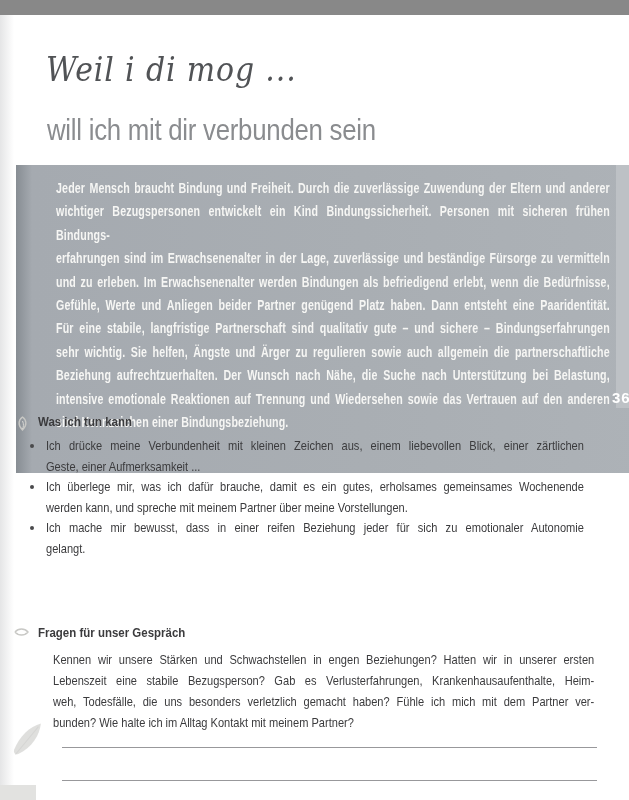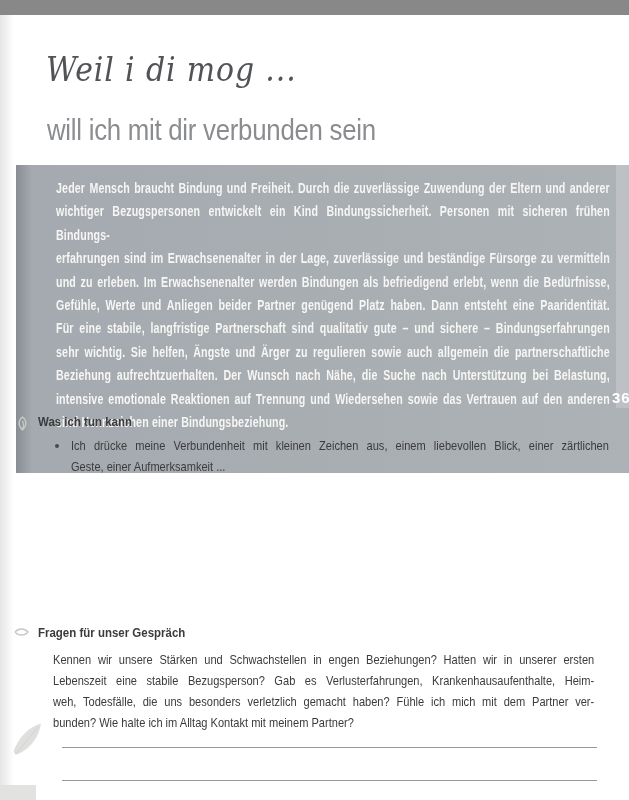--- a/index.html
+++ b/index.html
@@ -46,21 +46,21 @@
     position:absolute;left:596px;top:224px;width:33px;
     font-weight:700;font-size:15px;color:#fff;letter-spacing:1px;
   }
 
   .sec-icon{position:absolute;width:15px;height:17px;}
   .sec-heading{
     position:absolute;font-weight:700;font-size:13.5px;color:#3b3b3d;
     transform:scaleX(.85);transform-origin:0 0;white-space:nowrap;
   }
 
-  .bullets{position:absolute;left:55px;top:421px;width:560px;}
+  .bullets{position:absolute;left:30px;top:421px;width:560px;}
   .bullet-item{position:relative;padding-left:16px;}
   .dot{position:absolute;left:0;top:8px;width:4px;height:4px;border-radius:50%;background:#4a4a4c;}
   .btext{
     width:656px;transform:scaleX(.82);transform-origin:0 0;
     font-size:13.5px;line-height:20.6px;color:#3b3b3d;
   }
 
   .q-par{
     position:absolute;left:53px;top:635px;width:660px;
     transform:scaleX(.82);transform-origin:0 0;
@@ -110,20 +110,34 @@
   <div class="sec-heading" style="left:38px;top:399px;">Was ich tun kann</div>
 
   <div class="bullets">
     <div class="bullet-item">
       <span class="dot"></span>
       <div class="btext">
         <div class="jl">Ich drücke meine Verbundenheit mit kleinen Zeichen aus, einem liebevollen Blick, einer zärtlichen</div>
         <div class="jll">Geste, einer Aufmerksamkeit ...</div>
       </div>
     </div>
+    <div class="bullet-item">
+      <span class="dot"></span>
+      <div class="btext">
+        <div class="jl">Ich überlege mir, was ich dafür brauche, damit es ein gutes, erholsames gemeinsames Wochenende</div>
+        <div class="jll">werden kann, und spreche mit meinem Partner über meine Vorstellungen.</div>
+      </div>
+    </div>
+    <div class="bullet-item">
+      <span class="dot"></span>
+      <div class="btext">
+        <div class="jl">Ich mache mir bewusst, dass in einer reifen Beziehung jeder für sich zu emotionaler Autonomie</div>
+        <div class="jll">gelangt.</div>
+      </div>
+    </div>
   </div>
 
   <svg class="sec-icon" style="left:13px;top:611px;width:17px;height:12px;" viewBox="0 0 17 12">
     <path d="M2 6 C 5.5 2, 11.5 2, 15 6 C 11.5 10, 5.5 10, 2 6" fill="none" stroke="#c8c8c5" stroke-width="1.4"></path>
   </svg>
   <div class="sec-heading" style="left:38px;top:610px;">Fragen für unser Gespräch</div>
 
   <div class="q-par">
     <div class="jl">Kennen wir unsere Stärken und Schwachstellen in engen Beziehungen? Hatten wir in unserer ersten</div>
     <div class="jl">Lebenszeit eine stabile Bezugsperson? Gab es Verlusterfahrungen, Krankenhausaufenthalte, Heim-</div>

